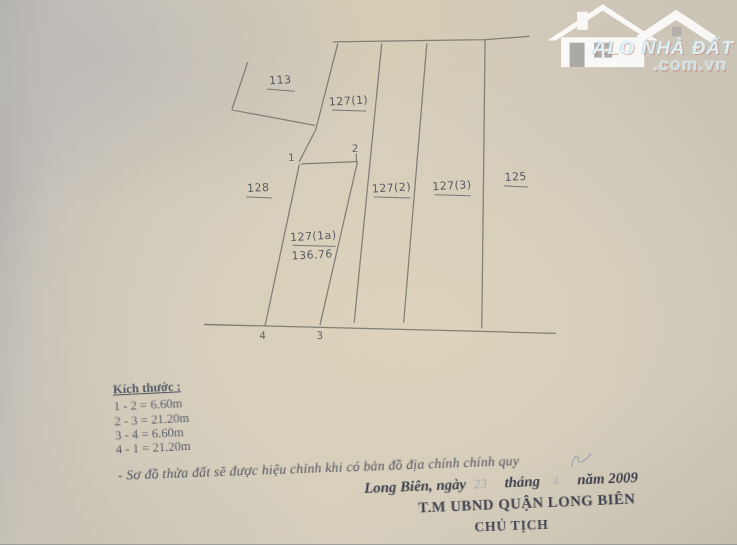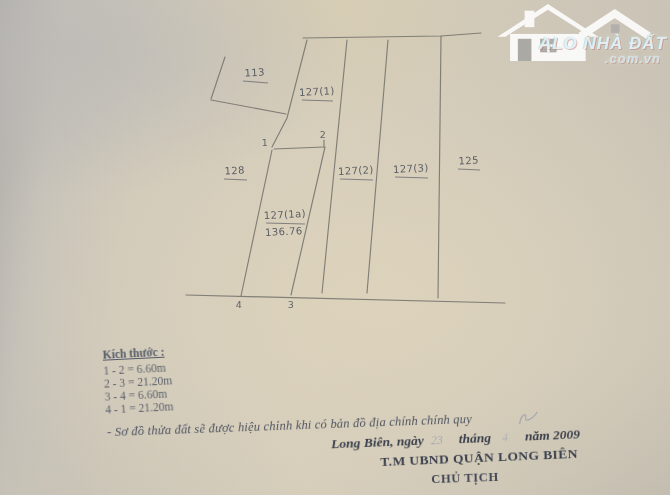--- a/index.html
+++ b/index.html
@@ -20,21 +20,21 @@
   .wm-title{
     position:absolute;right:3px;top:34px;
     font-family:"Liberation Sans","DejaVu Sans",sans-serif;
     font-weight:bold;font-style:italic;font-size:17px;letter-spacing:1px;
     color:#e3f1f5;opacity:0.95;
     text-shadow:1px 1px 0 rgba(180,85,75,0.4), -1px 0 1px rgba(130,200,220,0.5), 0 0 3px rgba(255,255,255,0.5);
   }
   .wm-domain{
     position:absolute;right:9px;top:51px;
     font-family:"Liberation Sans","DejaVu Sans",sans-serif;
-    font-weight:bold;font-style:italic;font-size:13px;letter-spacing:1px;
+    font-weight:bold;font-size:16px;letter-spacing:1px;
     color:#d3e6ec;opacity:0.9;
     text-shadow:1px 1px 0 rgba(180,85,75,0.35), 0 0 3px rgba(255,255,255,0.5);
     margin-left:44px;
   }
   
   svg.diagram{position:absolute;left:0;top:0;filter:blur(0.35px);}
   svg.diagram path{stroke:#75736d;stroke-width:1.15;fill:none;stroke-linecap:round;opacity:0.88;}
   svg.diagram line{stroke:#5d6069;stroke-width:0.9;opacity:0.8;}
   svg.diagram text{
     font-family:"DejaVu Sans","Liberation Sans",sans-serif;

